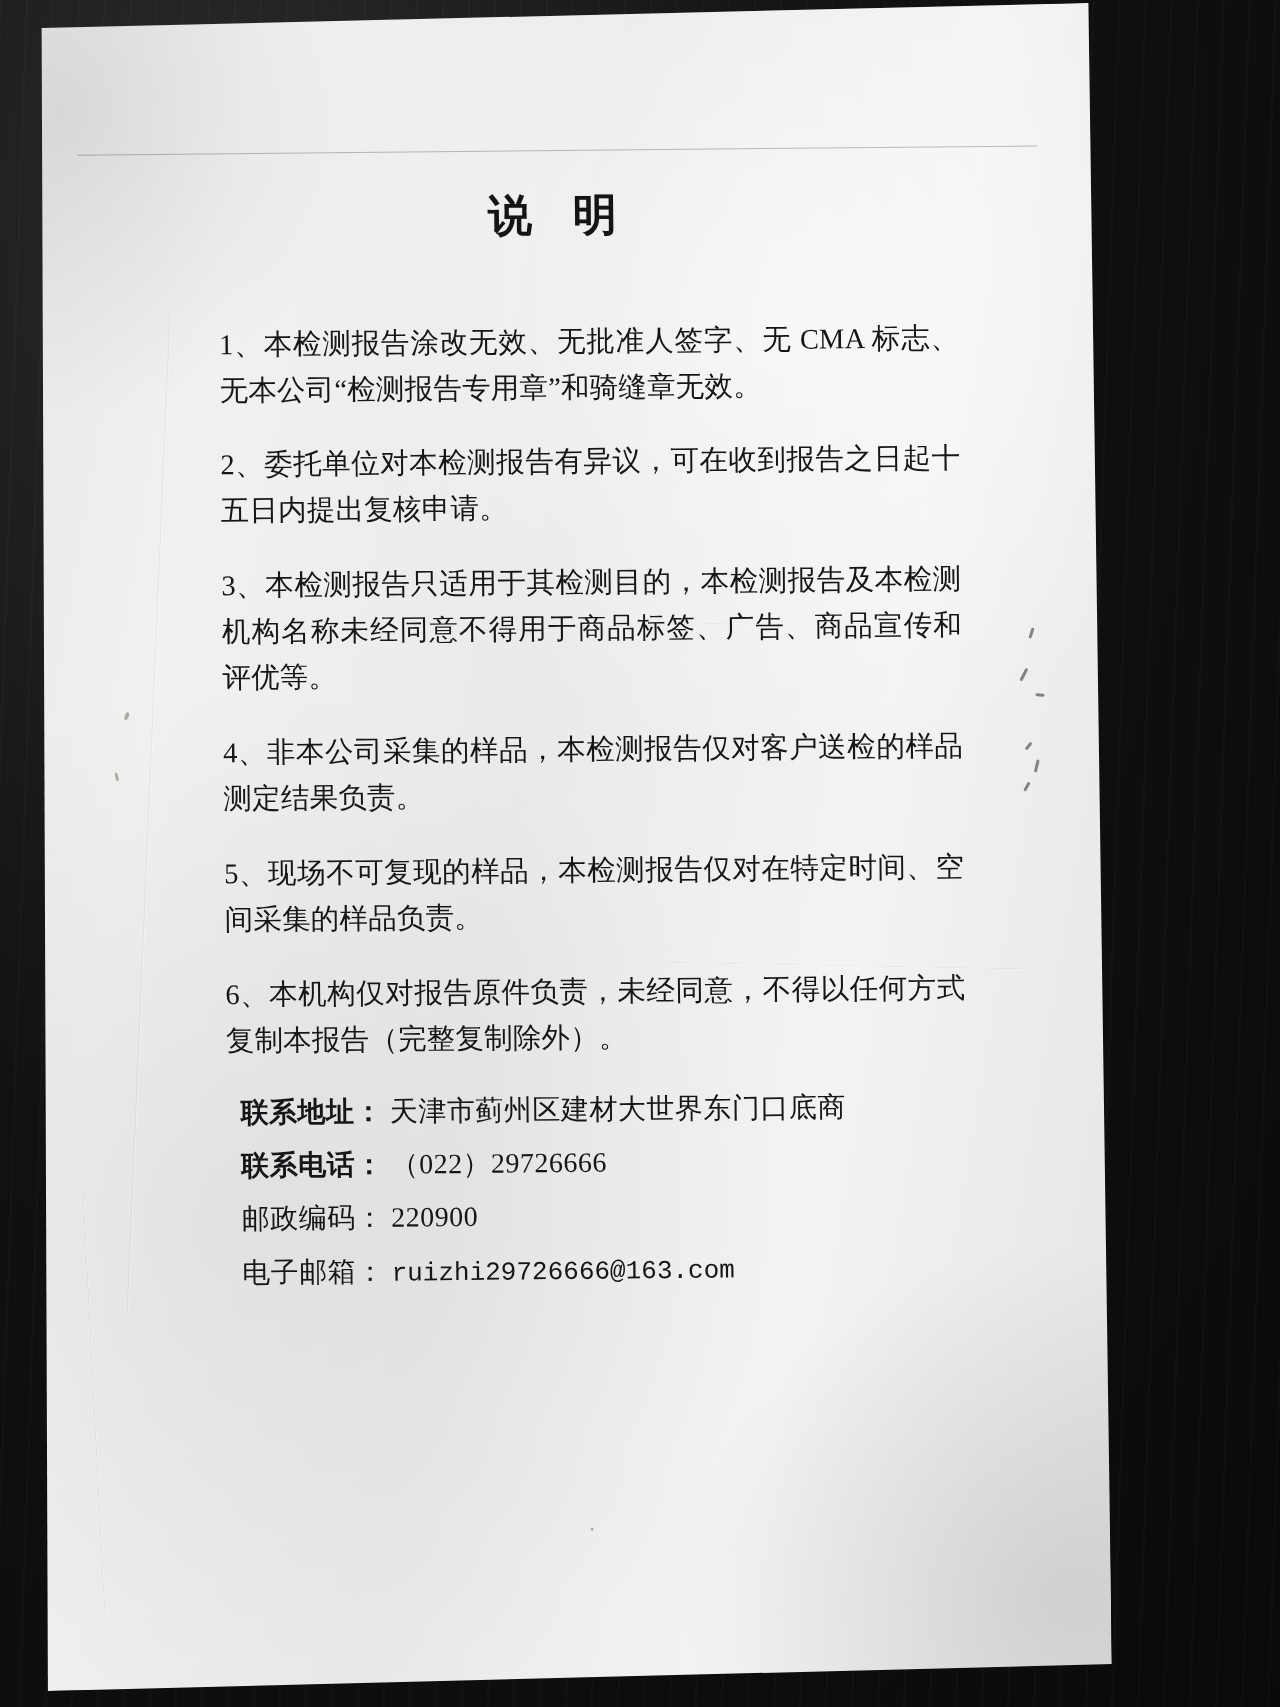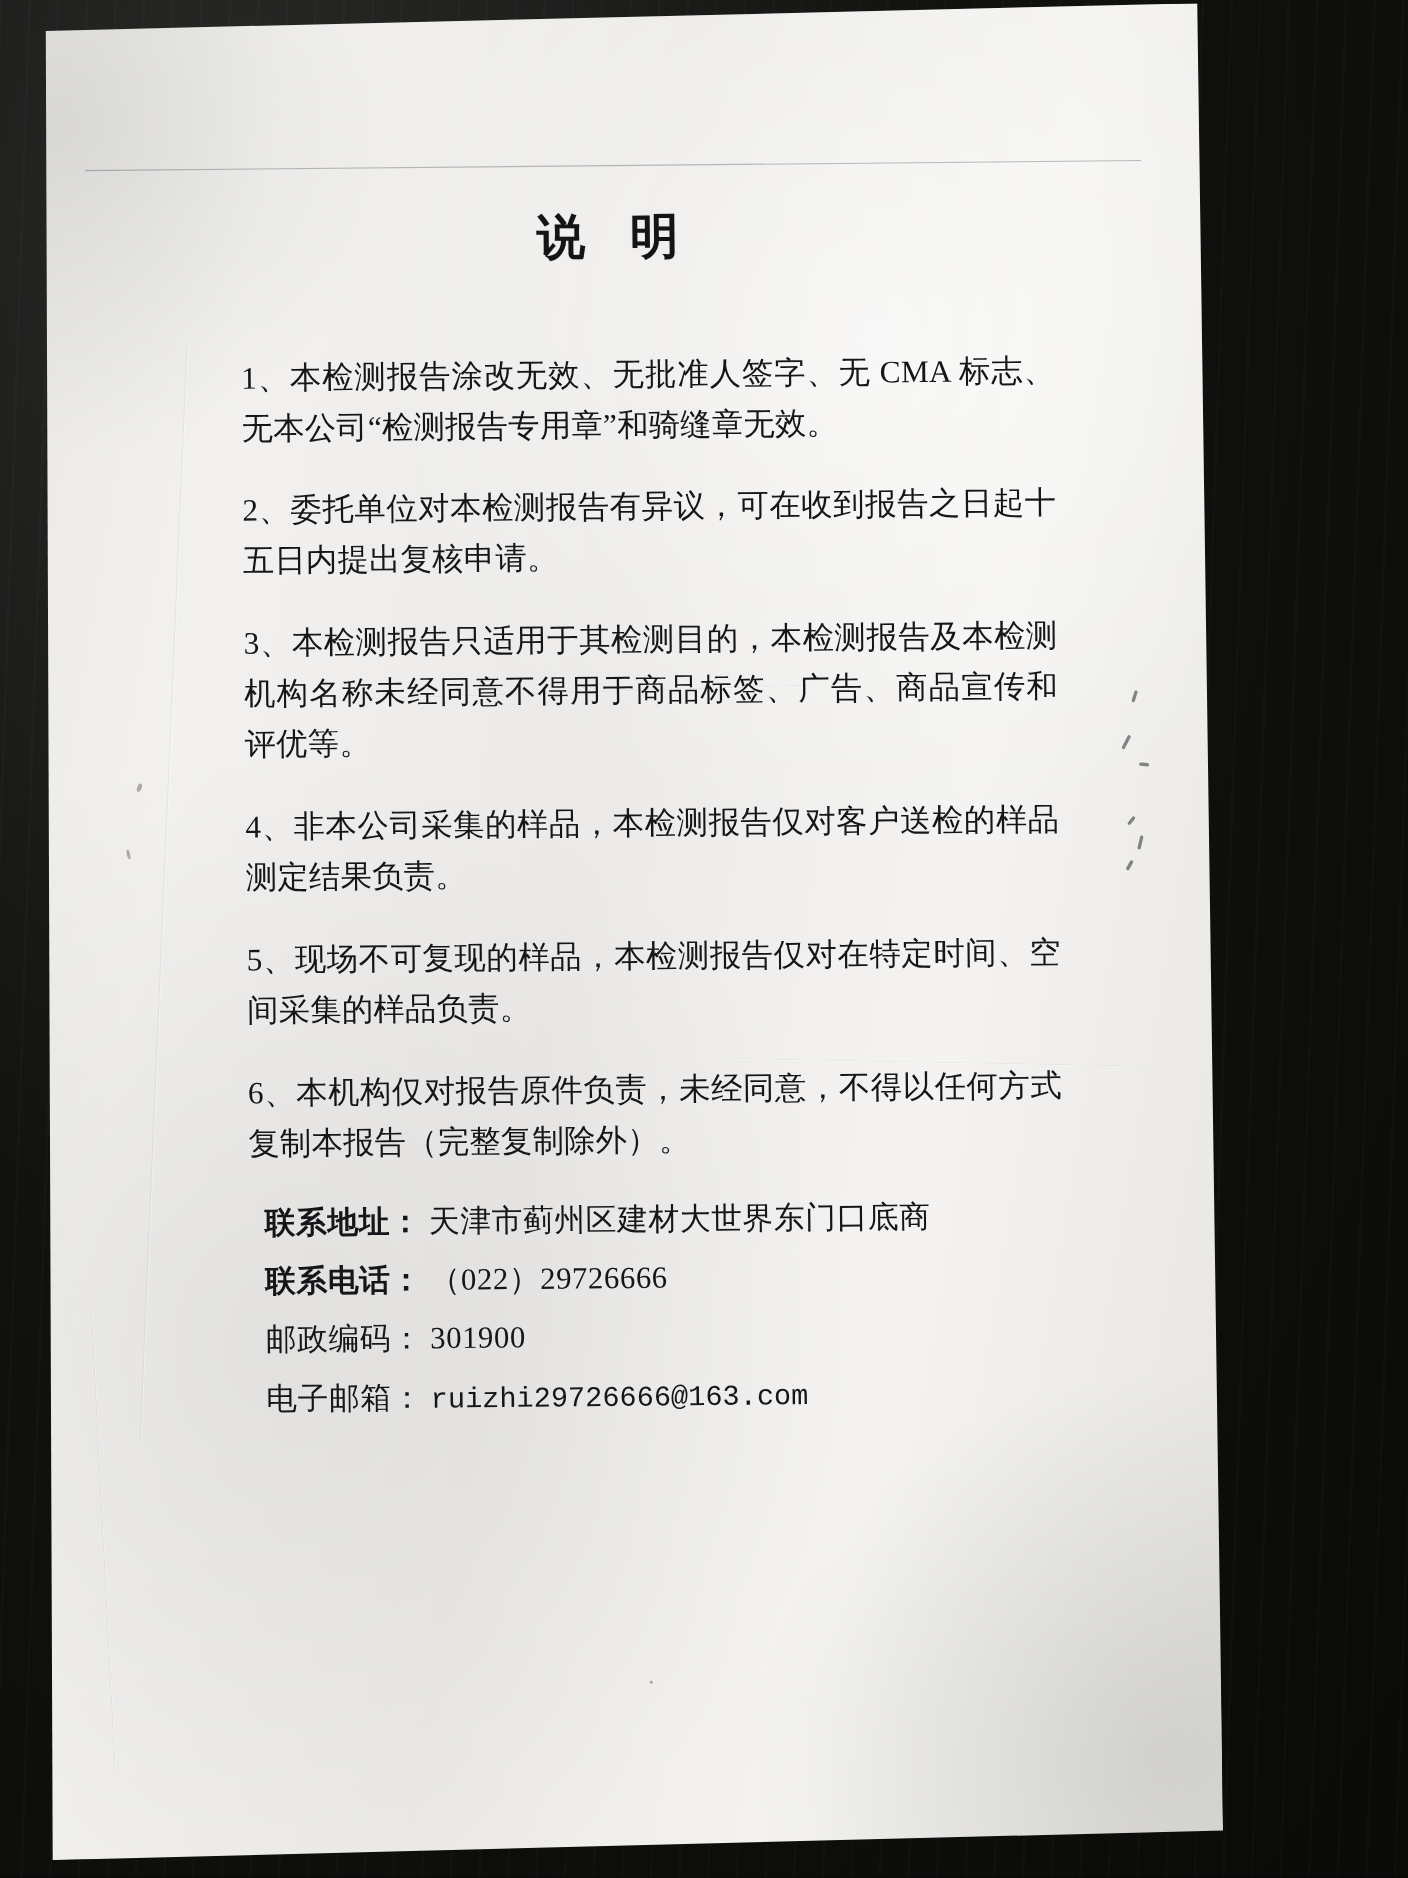--- a/index.html
+++ b/index.html
@@ -217,21 +217,21 @@
       <div class="contact-row">
         <span class="lbl">联系地址：</span>
         <span class="val">天津市蓟州区建材大世界东门口底商</span>
       </div>
       <div class="contact-row">
         <span class="lbl">联系电话：</span>
         <span class="val">（022）29726666</span>
       </div>
       <div class="contact-row plain">
         <span class="lbl">邮政编码：</span>
-        <span class="val">301900</span>
+        <span class="val">220900</span>
       </div>
       <div class="contact-row plain">
         <span class="lbl">电子邮箱：</span>
         <span class="val mono">ruizhi29726666@163.com</span>
       </div>
     </div>
 
     <div id="side-marks">
       <span class="m1"></span>
         <span class="m2"></span>

